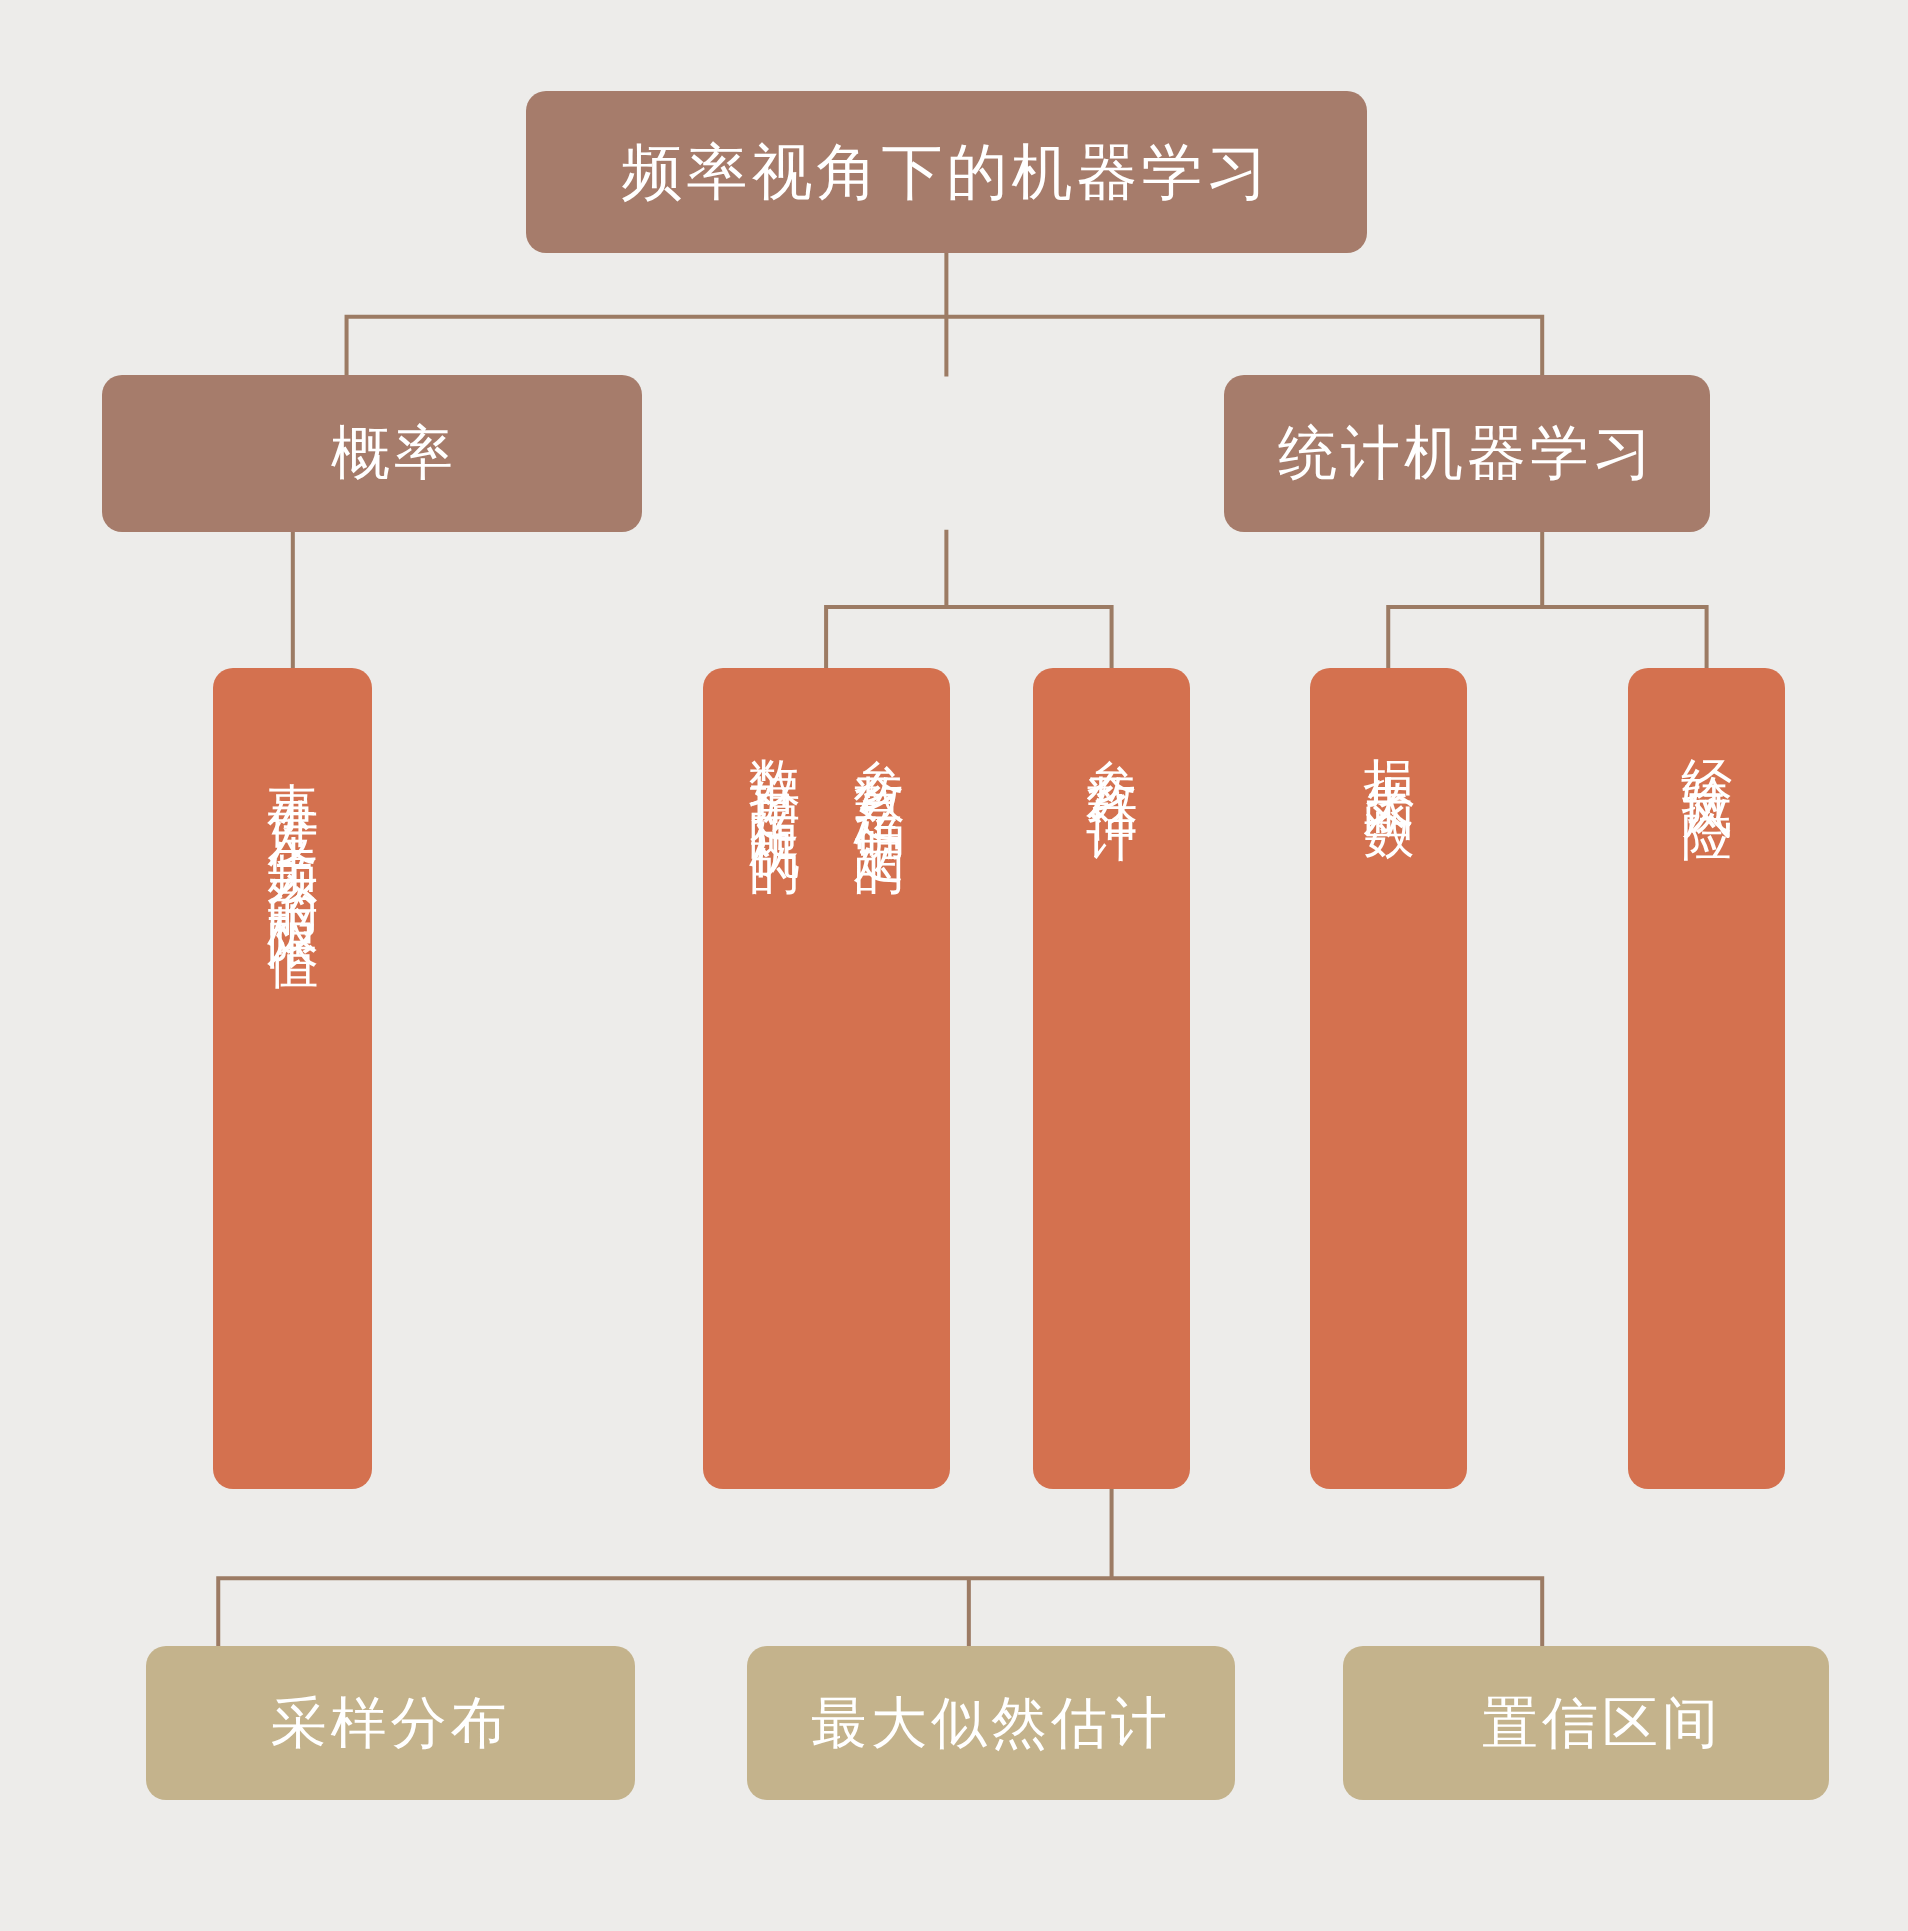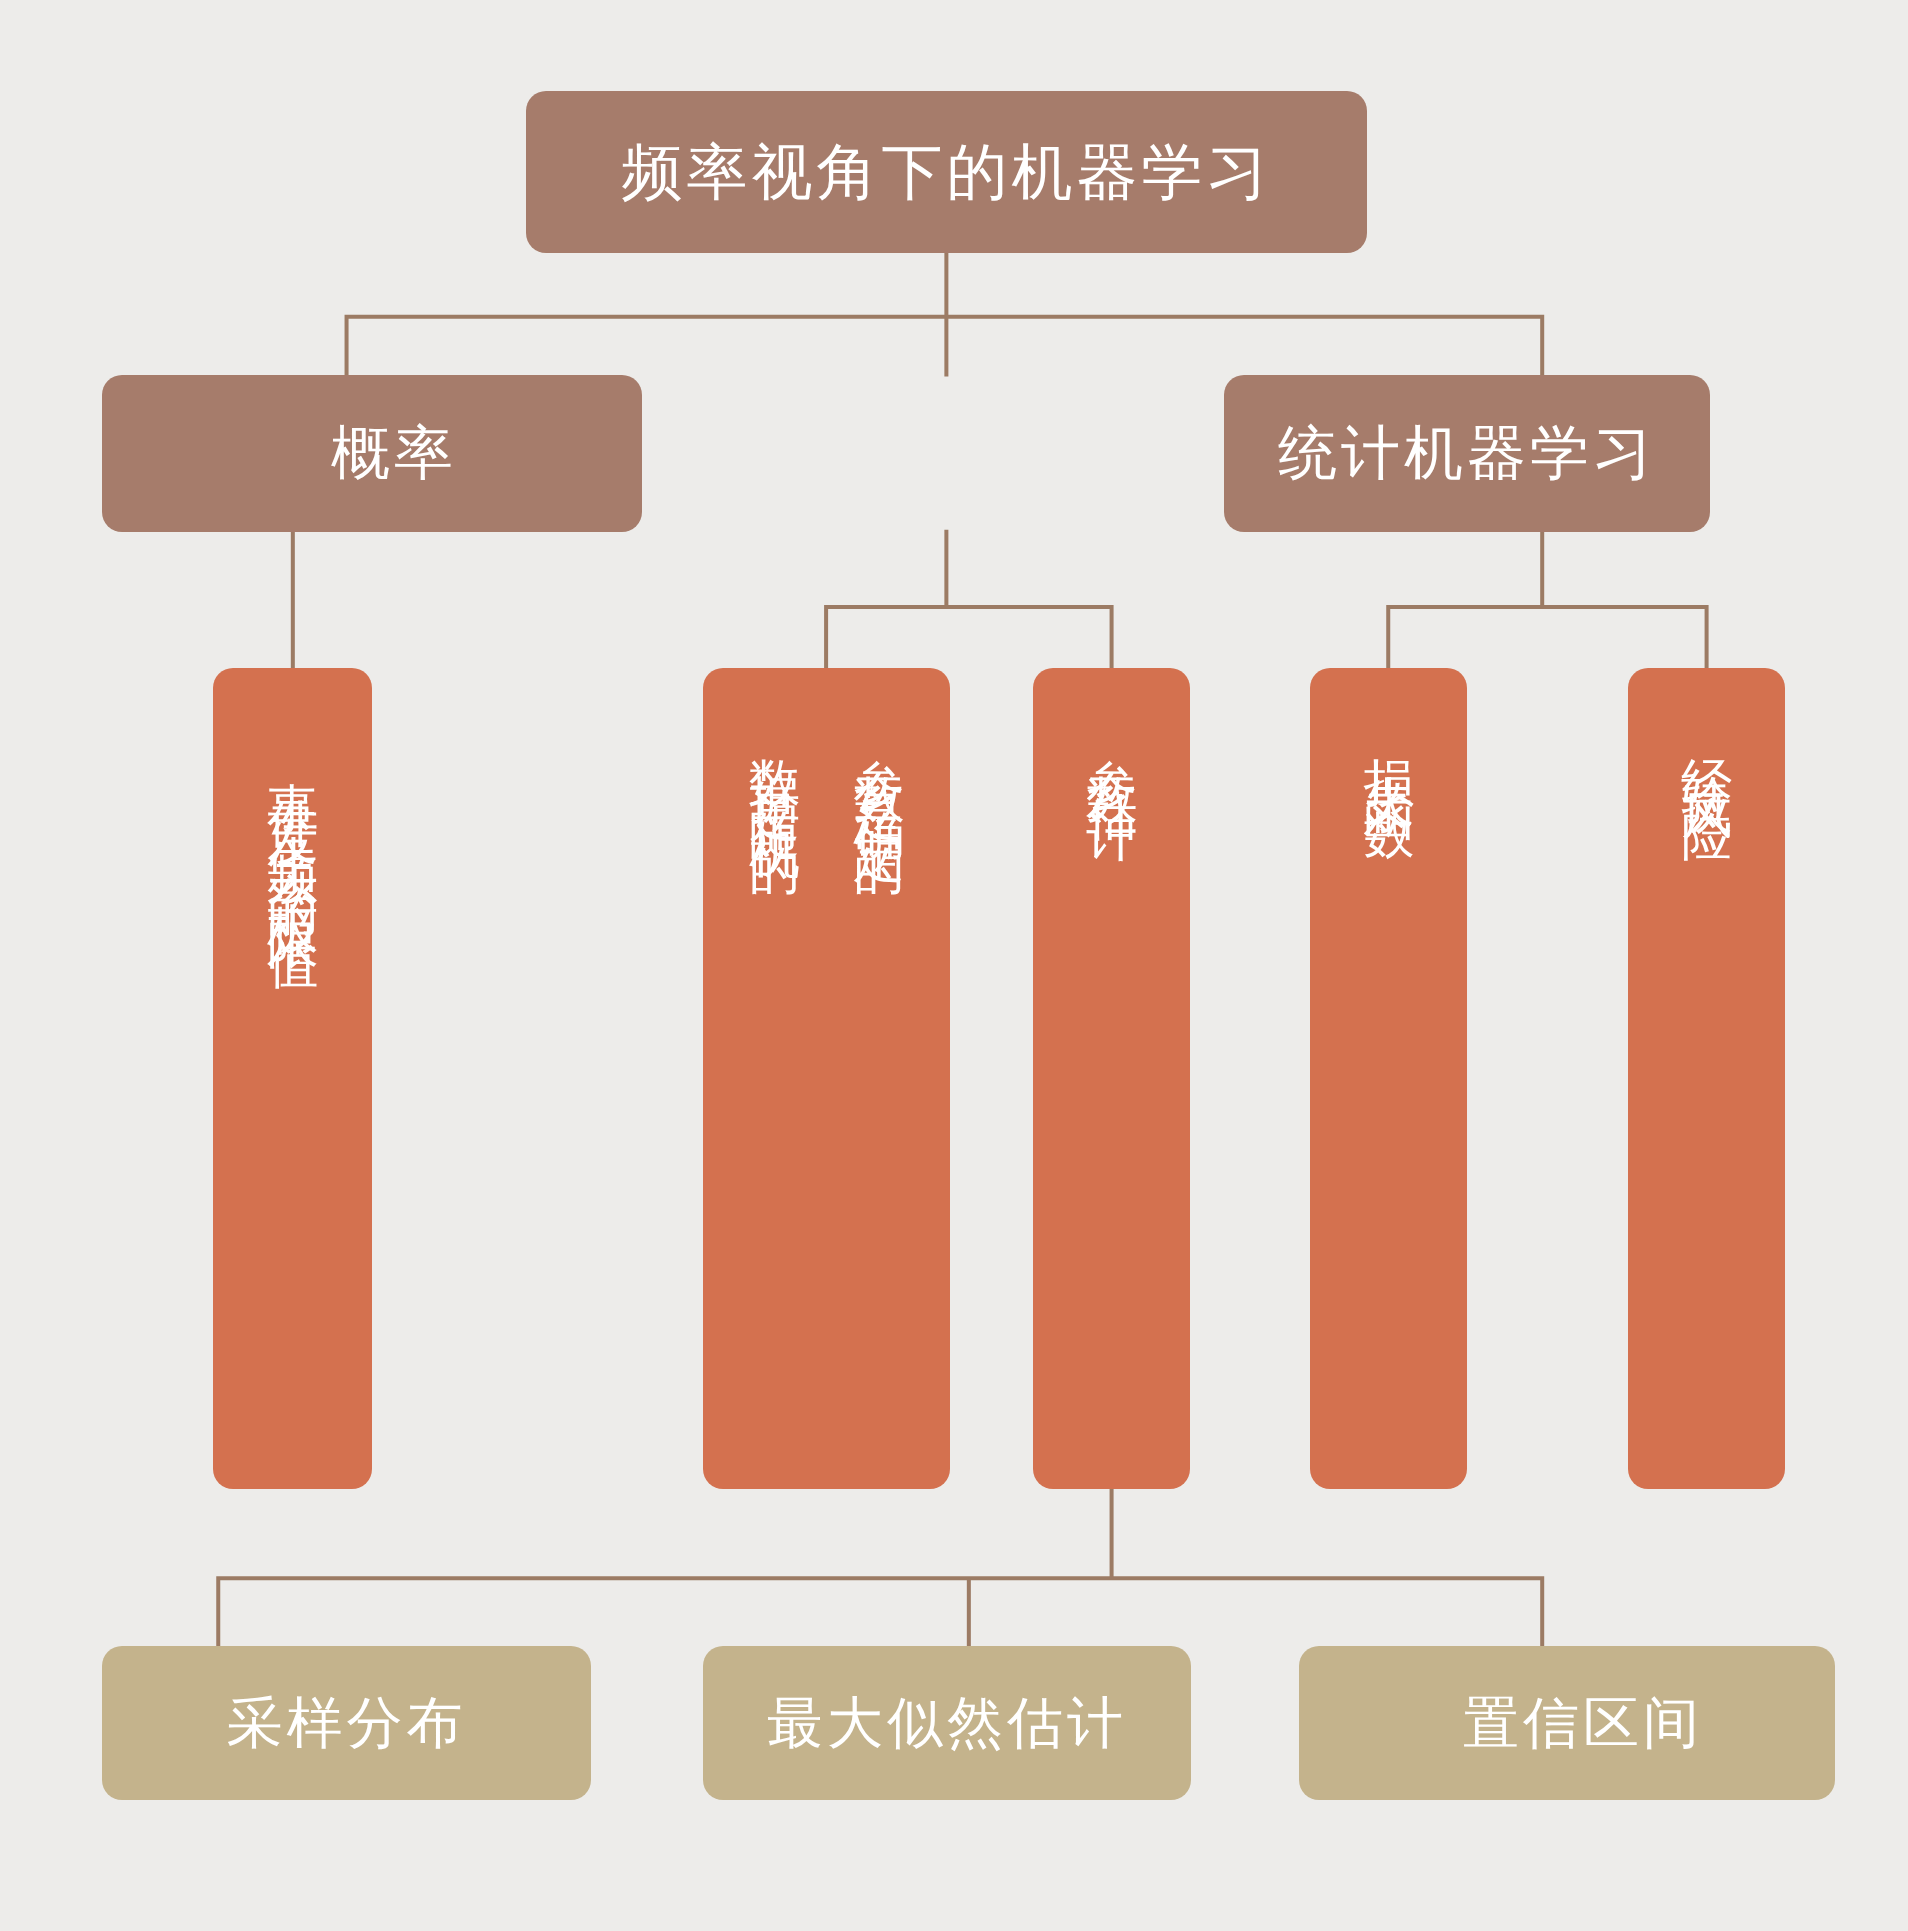--- a/index.html
+++ b/index.html
@@ -32,21 +32,21 @@
     box-sizing:border-box;
     border-radius:20px;
     color:var(--text);
     display:flex;
     align-items:center;
     justify-content:center;
     text-align:center;
   }
   .branch{background:var(--branch);}
   .leaf{background:var(--leaf);}
-  .bottom{background:var(--bottom);}
+  .bottom{background:var(--bottom);margin-left:44px;}
   .hlabel{
     font-size:59px;
     letter-spacing:4px;
     line-height:1.1;
     white-space:nowrap;
   }
   .root .hlabel{font-size:61px;}
   .bottom .hlabel{font-size:56px;}
   .vnode{
     align-items:flex-start;
@@ -125,18 +125,18 @@
   </div>
 
   <div class="node bottom" style="left:102px;top:1646px;width:489px;height:154px;">
     <span class="hlabel">采样分布</span>
   </div>
 
   <div class="node bottom" style="left:703px;top:1646px;width:488px;height:154px;">
     <span class="hlabel">最大似然估计</span>
   </div>
 
-  <div class="node bottom" style="left:1299px;top:1646px;width:536px;height:154px;padding-left:32px;">
+  <div class="node bottom" style="left:1299px;top:1646px;width:486px;height:154px;padding-left:32px;">
     <span class="hlabel">置信区间</span>
   </div>
 
 </div>
 
 
 </body></html>

